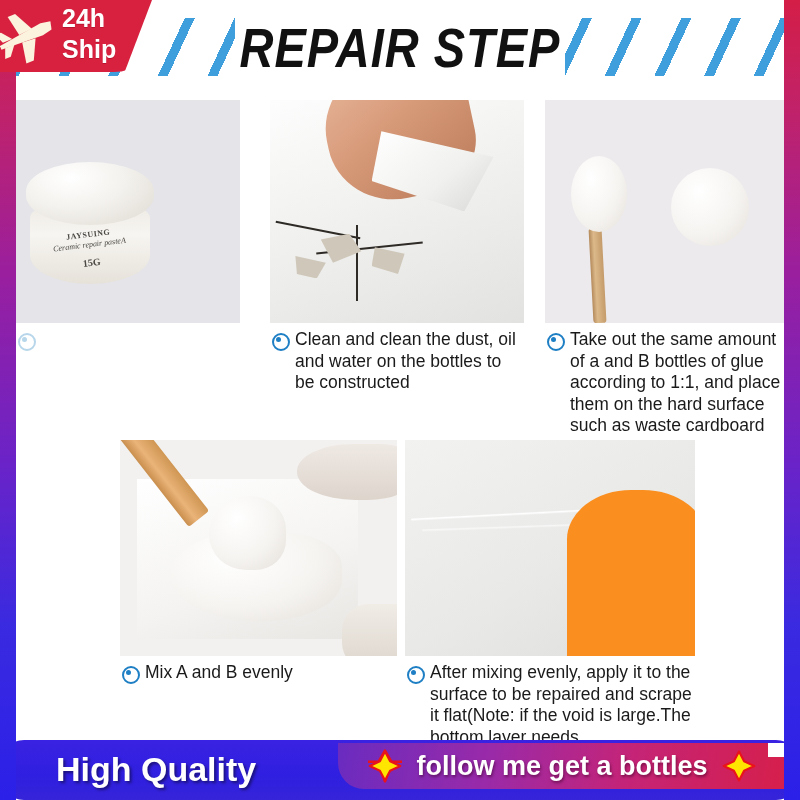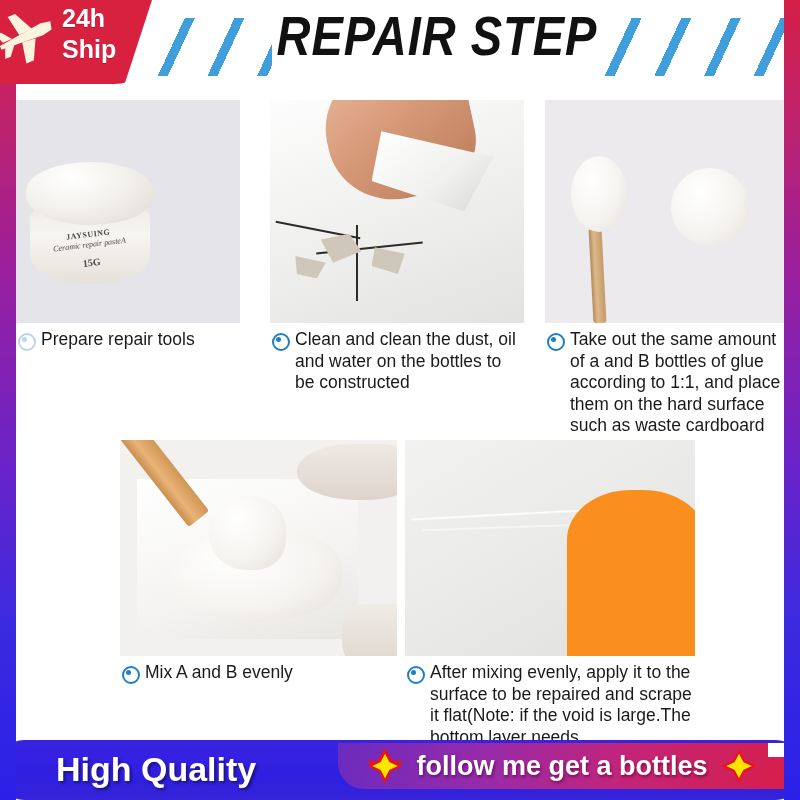--- a/index.html
+++ b/index.html
@@ -56,41 +56,41 @@
   }
   .header-title-mask {
     position: absolute;
     left: 50%;
     top: 10px;
     transform: translateX(-50%);
     width: 330px;
     height: 74px;
     background: #ffffff;
     display: flex;
+    align-items: center;
     justify-content: center;
-    margin-left: 37px;
   }
   .header-title {
     font-family: "Liberation Sans", sans-serif;
     font-size: 47px;
     font-weight: bold;
     font-style: italic;
     letter-spacing: 1px;
     color: #111111;
     white-space: nowrap;
     transform: scaleY(1.18);
   }
 
   
   .ship-badge {
     position: absolute;
     left: 0;
     top: 0;
     width: 152px;
-    height: 84px;
+    height: 72px;
     z-index: 40;
   }
   .ship-badge-bg {
     position: absolute;
     inset: 0;
     background: #d8203f;
     border-bottom-right-radius: 38px 34px;
     clip-path: polygon(0 0, 100% 0, 82% 100%, 0 100%);
   }
   .ship-plane {
@@ -373,21 +373,20 @@
           <div class="jar-lid"></div>
           <div class="jar-label" style="top:64px;">
             <div class="brand"><span>JAYSUING</span></div>
             <div class="sub"><span>Ceramic repair paste</span><span>B</span></div>
             <div class="wt" style="margin-top:6px;"><span>15G</span></div>
           </div>
         </div>
       </div>
       <div class="caption">
         <span class="bullet faded"></span>
-        <span class="caption-text">Prepare repair tools</span>
       </div>
     </div>
 
     <div class="panel" id="panel-2">
       <div class="photo">
         <div class="sink-bg"></div>
         <div class="crack" style="left:2%; top:58%; width:34%; height:2px; transform:rotate(11deg);"></div>
         <div class="crack" style="left:18%; top:66%; width:42%; height:2px; transform:rotate(-6deg);"></div>
         <div class="crack" style="left:34%; top:56%; width:2px; height:34%;"></div>
         <div class="chip" style="left:20%; top:60%; width:16%; height:13%; clip-path:polygon(0 20%,70% 0,100% 60%,30% 100%);"></div>

